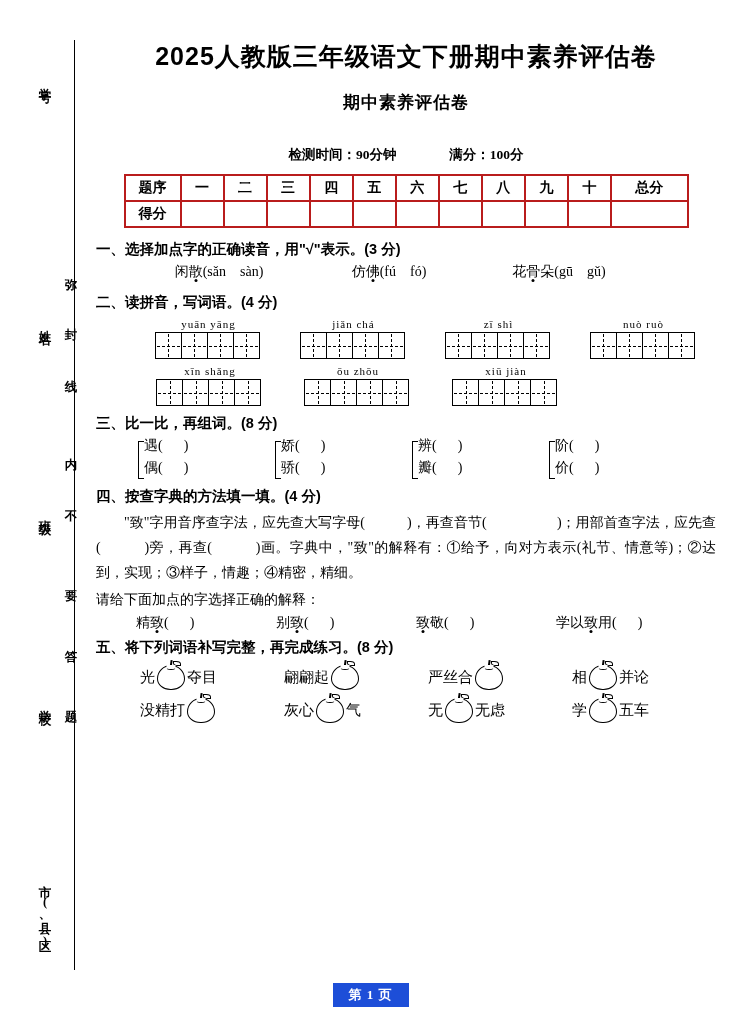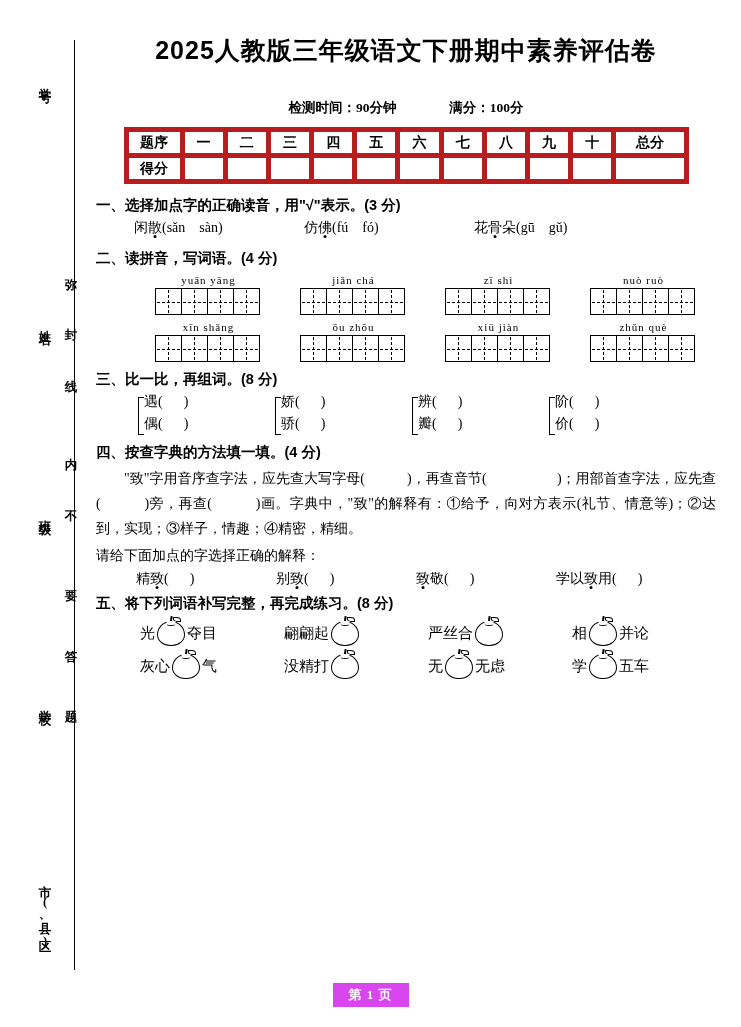--- a/index.html
+++ b/index.html
@@ -36,20 +36,21 @@
 
   
   .content { position:absolute; left:96px; top:34px; width:620px; }
 
   .title-main {
     text-align:center;
     font-family:"Liberation Sans","DejaVu Sans",sans-serif;
     font-weight:bold;
     font-size:25px;
     letter-spacing:1px;
+    margin-top:6px;
   }
   .title-sub {
     text-align:center;
     font-family:"Liberation Sans","DejaVu Sans",sans-serif;
     font-weight:bold;
     font-size:17px;
     margin-top:18px;
     letter-spacing:1px;
   }
   .meta-row {
@@ -59,39 +60,39 @@
     font-weight:bold;
   }
   .meta-row .gap { display:inline-block; width:46px; }
 
   table.score {
     border-collapse: collapse;
     margin: 10px auto 0 auto;
     width: 565px;
   }
   table.score td {
-    border:5px solid #b91c1c;
+    border:2px solid #b91c1c;
     height:26px;
     text-align:center;
     font-size:14px;
     font-weight:bold;
   }
   table.score td.lbl { width:56px; }
 
   .sec-head {
     font-family:"Liberation Sans","DejaVu Sans",sans-serif;
     font-weight:bold;
     font-size:14.5px;
     margin-top:12px;
     margin-bottom:4px;
   }
 
   
   .q1 { font-size:14px; }
-  .q1row { display:flex; margin: 4px 0 2px 0; padding-left:38px; }
+  .q1row { display:flex; margin: 4px 0 2px 0; padding-left:38px;text-align:center; }
   .q1item { width:170px; white-space:nowrap; }
   .dotted { position:relative; }
   .dotted::after {
     content:"";
     position:absolute; left:50%; transform:translateX(-50%);
     bottom:-3px; width:3px; height:3px; border-radius:50%;
     background:#000;
   }
 
   
@@ -171,21 +172,21 @@
     background:#fff;
   }
 
   
   .footer {
     position:absolute; left:0; right:0; bottom:20px;
     text-align:center;
   }
   .footer .pill {
     display:inline-block;
-    background:#d946ef; color:#fff;
+    background:#1d4ed8; color:#fff;
     font-size:13px; font-weight:bold;
     padding:3px 16px;
     letter-spacing:1px;
   }
 </style>
 </head>
 <body>
 
 <div class="page">
 
@@ -204,20 +205,21 @@
     <div class="vtext col-b" style="top:408px;">内</div>
     <div class="vtext col-b" style="top:460px;">不</div>
     <div class="vtext col-b" style="top:540px;">要</div>
     <div class="vtext col-b" style="top:600px;">答</div>
     <div class="vtext col-b" style="top:660px;">题</div>
   </div>
 
   <div class="content">
 
     <div class="title-main">2025人教版三年级语文下册期中素养评估卷</div>
+    <div class="title-sub">期中素养评估卷</div>
 
     <div class="meta-row">
       <span>检测时间：90分钟</span>
       <span class="gap"></span>
       <span>满分：100分</span>
     </div>
 
     <table class="score">
       <tbody>
           <tr>
@@ -412,41 +414,20 @@
             <div class="tzg-box">
                 <span class="h"></span>
                 <span class="v"></span>
               </div>
             <div class="tzg-box">
                 <span class="h"></span>
                 <span class="v"></span>
               </div>
           </div>
         </div>
-        <div class="tzg-cell">
-          <div class="tzg-py">zhǔn què</div>
-          <div class="tzg-grid">
-            <div class="tzg-box">
-                <span class="h"></span>
-                <span class="v"></span>
-              </div>
-            <div class="tzg-box">
-                <span class="h"></span>
-                <span class="v"></span>
-              </div>
-            <div class="tzg-box">
-                <span class="h"></span>
-                <span class="v"></span>
-              </div>
-            <div class="tzg-box">
-                <span class="h"></span>
-                <span class="v"></span>
-              </div>
-          </div>
-        </div>
       </div>
     </div>
 
     <div class="sec-head" style="margin-top:8px;">三、比一比，再组词。(8 分)</div>
     <div class="q3row">
       <div class="q3group">
         <div class="q3brace"></div>
         <div class="q3l top"><span>遇(</span>&nbsp;&nbsp;&nbsp;&nbsp;&nbsp;&nbsp;<span>)</span></div>
         <div class="q3l bot"><span>偶(</span>&nbsp;&nbsp;&nbsp;&nbsp;&nbsp;&nbsp;<span>)</span></div>
       </div>
@@ -511,36 +492,36 @@
         <span class="apple">
             <span class="stem"></span>
             <span class="leaf"></span>
             <span class="notch"></span>
           </span>
         <span>并论</span>
       </div>
     </div>
     <div class="apple-row">
       <div class="apple-item">
+        <span>没精打</span>
+        <span class="apple">
+            <span class="stem"></span>
+            <span class="leaf"></span>
+            <span class="notch"></span>
+          </span>
+        <span></span>
+      </div>
+      <div class="apple-item">
         <span>灰心</span>
         <span class="apple">
             <span class="stem"></span>
             <span class="leaf"></span>
             <span class="notch"></span>
           </span>
         <span>气</span>
-      </div>
-      <div class="apple-item">
-        <span>没精打</span>
-        <span class="apple">
-            <span class="stem"></span>
-            <span class="leaf"></span>
-            <span class="notch"></span>
-          </span>
-        <span></span>
       </div>
       <div class="apple-item">
         <span>无</span>
         <span class="apple">
             <span class="stem"></span>
             <span class="leaf"></span>
             <span class="notch"></span>
           </span>
         <span>无虑</span>
       </div>

